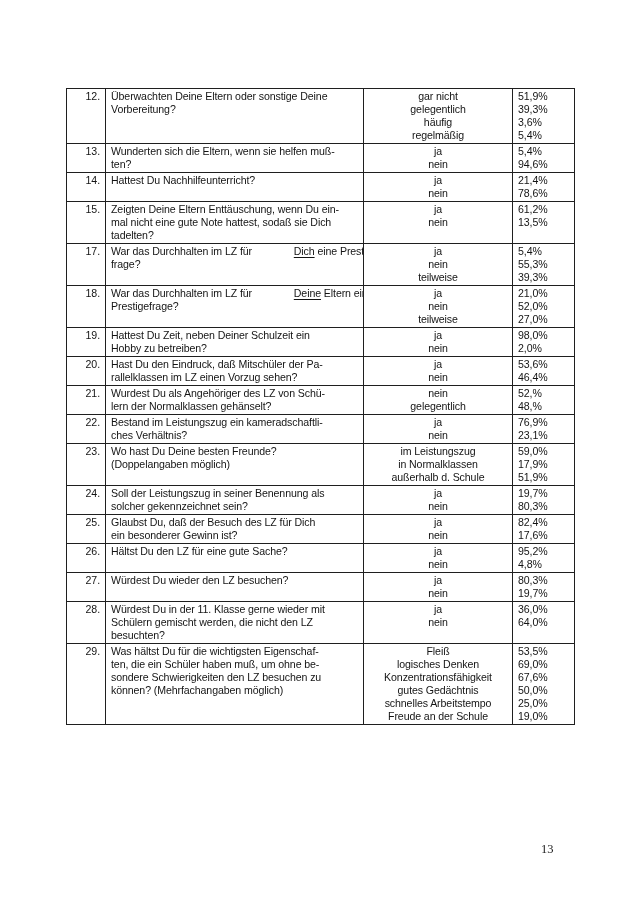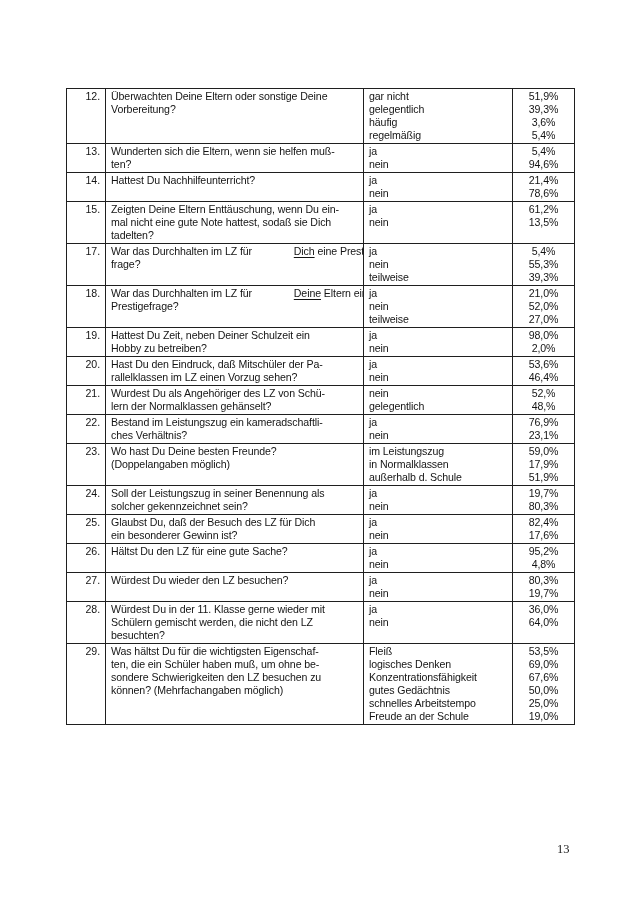--- a/index.html
+++ b/index.html
@@ -25,31 +25,30 @@
     vertical-align: top;
     font-size: 10.6px;
     line-height: 13px;
     letter-spacing: -0.1px;
     padding: 1px 5px 1px 5px;
     white-space: pre;
     overflow: hidden;
   }
   td.num { text-align: right; padding-right: 7px; border-radius: 16px; }
   td.q   { padding-left: 5px; }
-  td.ans { text-align: left; padding-right: 6px; }
-  td.pct { text-align: center; padding-right: 5px; }
+  td.ans { text-align: center; padding-right: 6px; }
+  td.pct { text-align: left; padding-right: 5px; }
   td.q u { text-decoration: underline; text-underline-offset: 1.5px; padding-left: 39px; }
   .page-number {
     position: absolute;
     left: 541px;
     top: 842px;
     font-family: "Liberation Serif", "DejaVu Serif", serif;
     font-size: 12.5px;
     color: #1a1a1a;
-    margin-left: 16px;
   }
 </style>
 </head>
 <body>
 
 <div class="sheet">
 
   <table class="results">
     <colgroup>
       <col style="width:39px">

